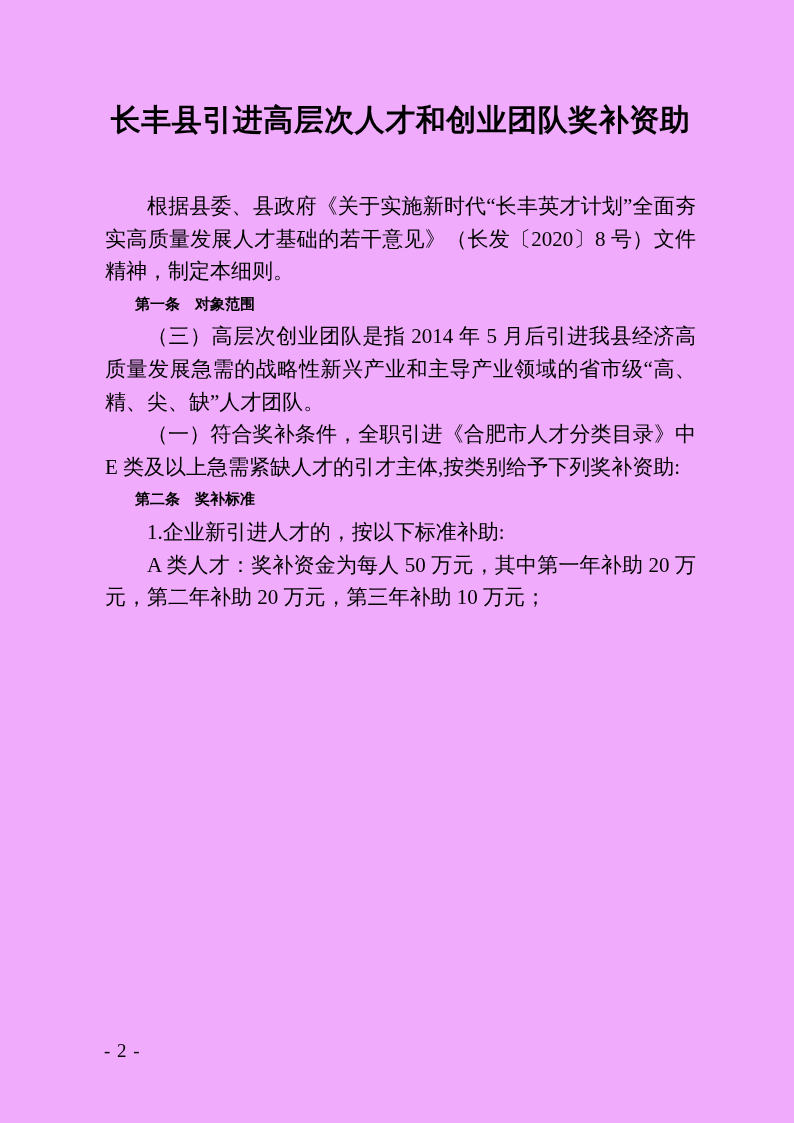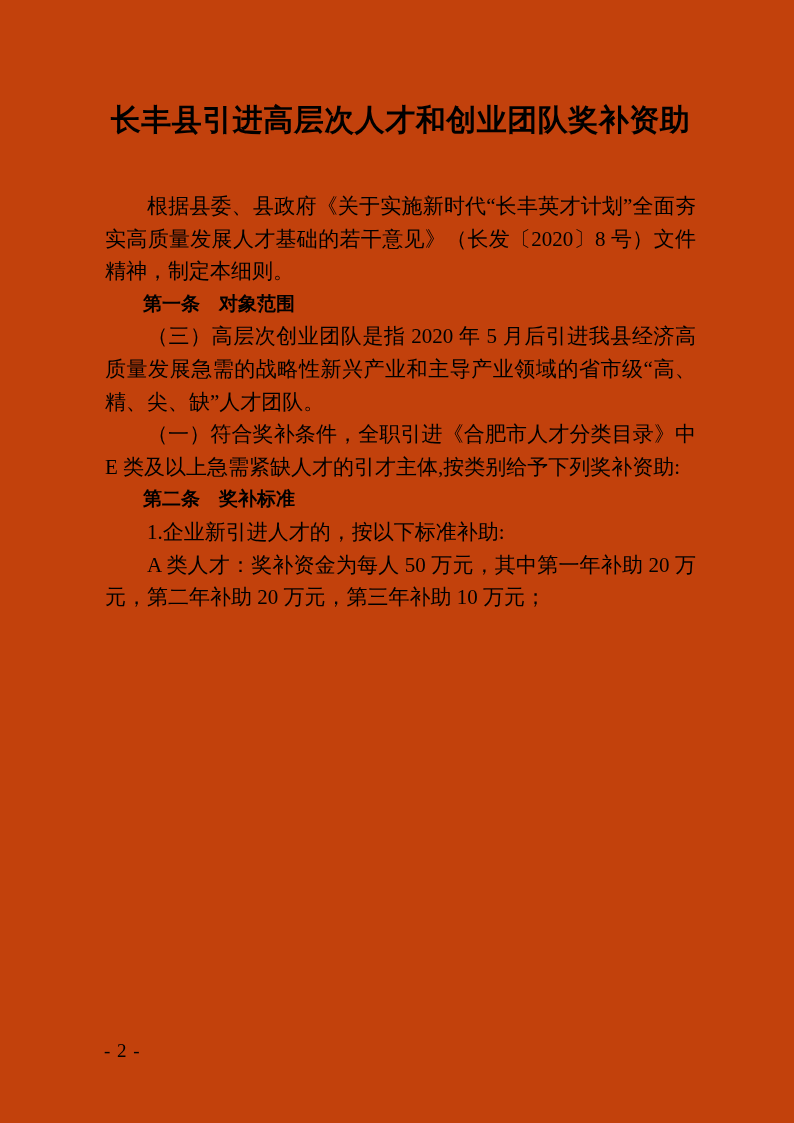--- a/index.html
+++ b/index.html
@@ -4,21 +4,21 @@
 <style>
   html, body {
     margin: 0;
     padding: 0;
     background: #ffffff;
   }
   .page {
     position: relative;
     width: 794px;
     height: 1123px;
-    background: #c2410c;
+    background: #f0abfc;
     box-sizing: border-box;
     padding: 96px 98px 0 105px;
     color: #000000;
     overflow: hidden;
     font-family: "Liberation Serif", "DejaVu Serif", serif;
   }
   .doc-title {
     margin: 0;
     text-align: center;
     font-size: 30px;
@@ -37,21 +37,21 @@
     text-align: justify;
     text-justify: inter-ideograph;
   }
   .para {
     margin: 0;
     text-indent: 2em;
     word-break: break-all;
   }
   .para.heading {
     font-weight: bold;
-    font-size: 19px;
+    font-size: 15px;
     font-family: "Liberation Sans", "DejaVu Sans", sans-serif;
   }
   .page-number {
     position: absolute;
     left: 104px;
     top: 1040px;
     font-size: 19px;
     line-height: 22px;
     letter-spacing: 1px;
     font-family: "Liberation Serif", "DejaVu Serif", serif;
@@ -62,21 +62,21 @@
 
 <div class="page">
 
   <h1 class="doc-title">
     <span class="title-line">长丰县引进高层次人才和创业团队奖补资助</span>
   </h1>
 
   <div class="doc-body">
     <p class="para">根据县委、县政府《关于实施新时代“长丰英才计划”全面夯实高质量发展人才基础的若干意见》（长发〔2020〕8 号）文件精神，制定本细则。</p>
     <p class="para heading">第一条　对象范围</p>
-    <p class="para">（三）高层次创业团队是指 2020 年 5 月后引进我县经济高质量发展急需的战略性新兴产业和主导产业领域的省市级“高、精、尖、缺”人才团队。</p>
+    <p class="para">（三）高层次创业团队是指 2014 年 5 月后引进我县经济高质量发展急需的战略性新兴产业和主导产业领域的省市级“高、精、尖、缺”人才团队。</p>
     <p class="para">（一）符合奖补条件，全职引进《合肥市人才分类目录》中 E 类及以上急需紧缺人才的引才主体,按类别给予下列奖补资助:</p>
     <p class="para heading">第二条　奖补标准</p>
     <p class="para">1.企业新引进人才的，按以下标准补助:</p>
     <p class="para">A 类人才：奖补资金为每人 50 万元，其中第一年补助 20 万元，第二年补助 20 万元，第三年补助 10 万元；</p>
   </div>
 
   <div class="page-number">- 2 -</div>
 
 </div>
 

